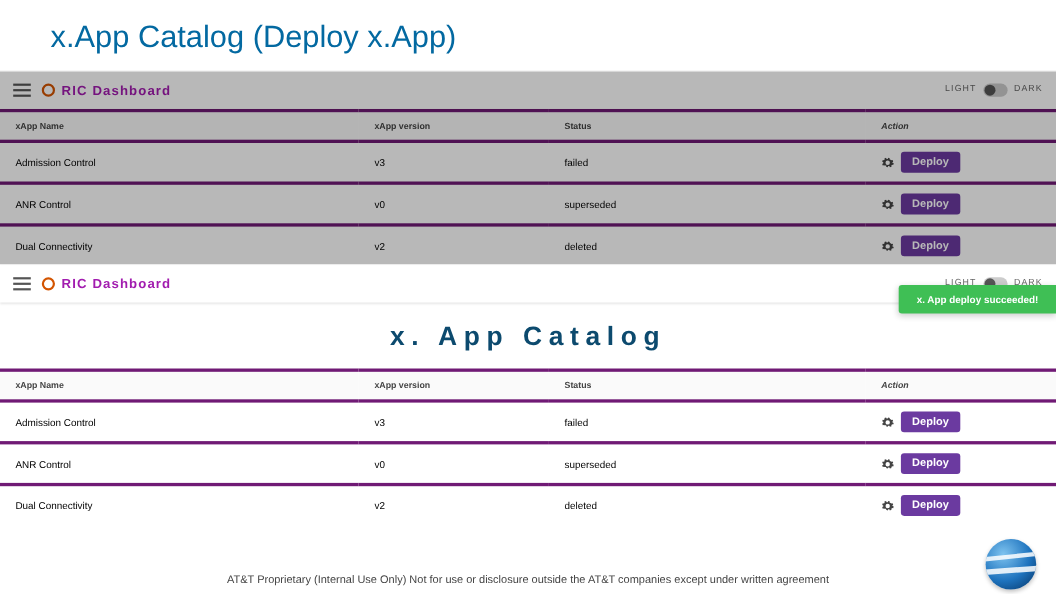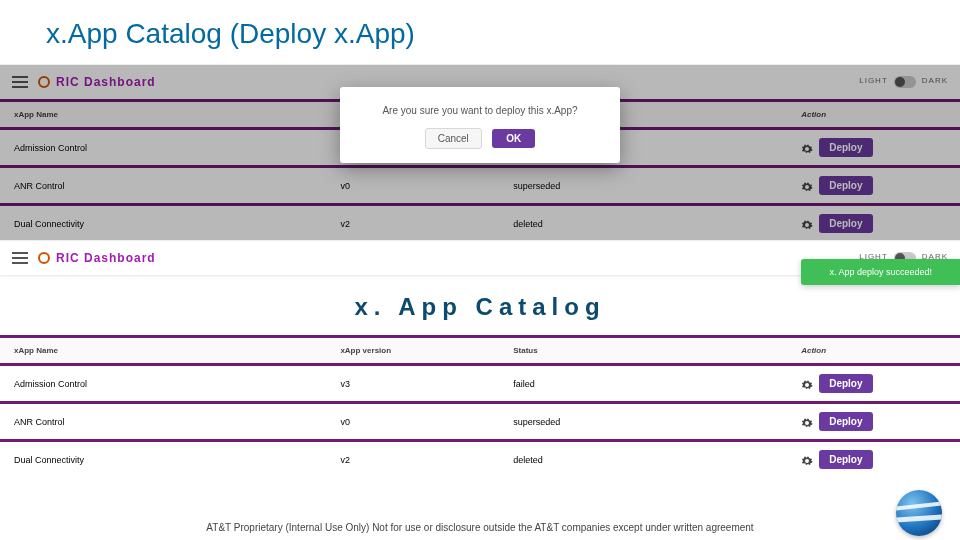--- a/index.html
+++ b/index.html
@@ -31,21 +31,21 @@
   .col-status { width: 30%; }
   .col-act { width: 18%; font-style: italic; }
   .gear { width: 12px; height: 12px; display: inline-block; vertical-align: middle; }
   .btn { display: inline-block; background: #6b3aa0; color: #fff; font-size: 10px; font-weight: 600; padding: 4px 10px; border-radius: 3px; margin-left: 6px; border: none; cursor: pointer; }
 
   .modal { position: absolute; top: 22px; left: 50%; transform: translateX(-50%); width: 280px; background: #fff; border-radius: 3px; box-shadow: 0 6px 20px rgba(0,0,0,0.35); padding: 18px 16px 14px; z-index: 10; text-align: center; }
   .modal p { font-size: 10px; color: #555; margin-bottom: 12px; }
   .btn-cancel { background: #f6f6f6; border: 1px solid #d8d8d8; color: #555; padding: 4px 12px; font-size: 10px; border-radius: 3px; cursor: pointer; margin-right: 6px; }
   .btn-ok { background: #6b3aa0; border: none; color: #fff; padding: 4px 14px; font-size: 10px; font-weight: 600; border-radius: 3px; cursor: pointer; }
 
-  .toast { position: absolute; top: 18px; right: 0; background: #3fbf55; color: #fff; font-size: 9px; font-weight: 400; padding: 8px 28px; border-radius: 3px 0 0 3px; z-index: 20; box-shadow: 0 2px 6px rgba(0,0,0,0.2); }
+  .toast { position: absolute; top: 18px; right: 0; background: #3fbf55; color: #fff; font-size: 9px; font-weight: 700; padding: 8px 16px; border-radius: 3px 0 0 3px; z-index: 20; box-shadow: 0 2px 6px rgba(0,0,0,0.2); }
 
   .footer { position: absolute; bottom: 6px; left: 0; right: 0; font-size: 10px; color: #444; text-align: center; padding: 0 120px; line-height: 1.3; }
   .logo { position: absolute; right: 18px; bottom: 4px; width: 46px; height: 46px; border-radius: 50%; background: radial-gradient(circle at 35% 30%, #7ec3ef 0%, #1e73be 55%, #0a3f75 90%); overflow: hidden; box-shadow: 0 2px 4px rgba(0,0,0,0.25); }
   .logo::before, .logo::after { content:""; position:absolute; left:-4px; right:-4px; height:4px; background:rgba(255,255,255,0.85); border-radius:2px; }
   .logo::before { top: 14px; transform: rotate(-6deg); }
   .logo::after { top: 26px; transform: rotate(-4deg); height:5px; }
 </style>
 </head>
 <body>
 
@@ -100,25 +100,20 @@
         <td>v2</td>
         <td>deleted</td>
         <td><svg class="gear" viewBox="0 0 24 24">
               <path fill="#444" d="M12 8a4 4 0 100 8 4 4 0 000-8zm9 4l2 1-1 3-2-.5a8 8 0 01-1.5 1.5l.5 2-3 1-1-2h-2l-1 2-3-1 .5-2A8 8 0 015 16.5L3 17l-1-3 2-1v-2L2 10l1-3 2 .5A8 8 0 016.5 6L6 4l3-1 1 2h2l1-2 3 1-.5 2A8 8 0 0119 7.5l2-.5 1 3-2 1z"></path>
             </svg><button class="btn">Deploy</button></td>
       </tr>
     </tbody>
   </table>
 
   <div class="dim"></div>
-  <div class="modal">
-    <p>Are you sure you want to deploy this x.App?</p>
-    <button class="btn-cancel">Cancel</button>
-    <button class="btn-ok">OK</button>
-  </div>
 </div>
 
 <div class="panel bottom">
   <div class="appbar">
     <div class="ham">
         <span></span>
         <span></span>
         <span></span>
       </div>
     <div class="brand">

